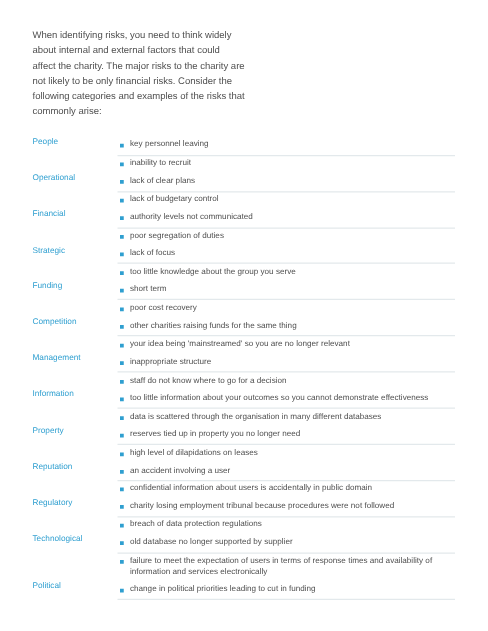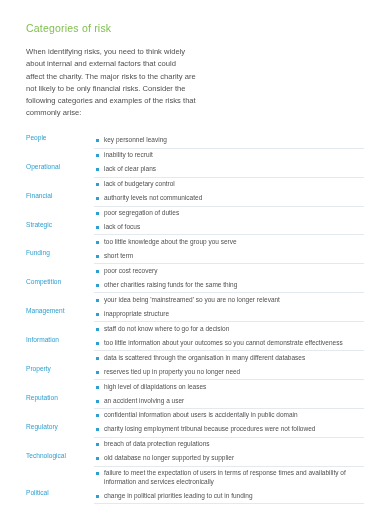--- a/index.html
+++ b/index.html
@@ -78,21 +78,20 @@
   .item-text {
     font-size: 6.5px;
     line-height: 1.35;
     color: #4f4f4f;
   }
 </style>
 </head>
 <body>
 
 <div class="page">
-  <h1 class="doc-title">Categories of risk</h1>
   <p class="intro">When identifying risks, you need to think widely about internal and external factors that could affect the charity. The major risks to the charity are not likely to be only financial risks. Consider the following categories and examples of the risks that commonly arise:</p>
   <table class="risk-table">
     <tbody>
         <tr>
           <td class="cat-cell">
             <span class="cat-label">People</span>
           </td>
           <td class="items-cell">
             <div class="item-row">
               <span class="bullet"></span>

